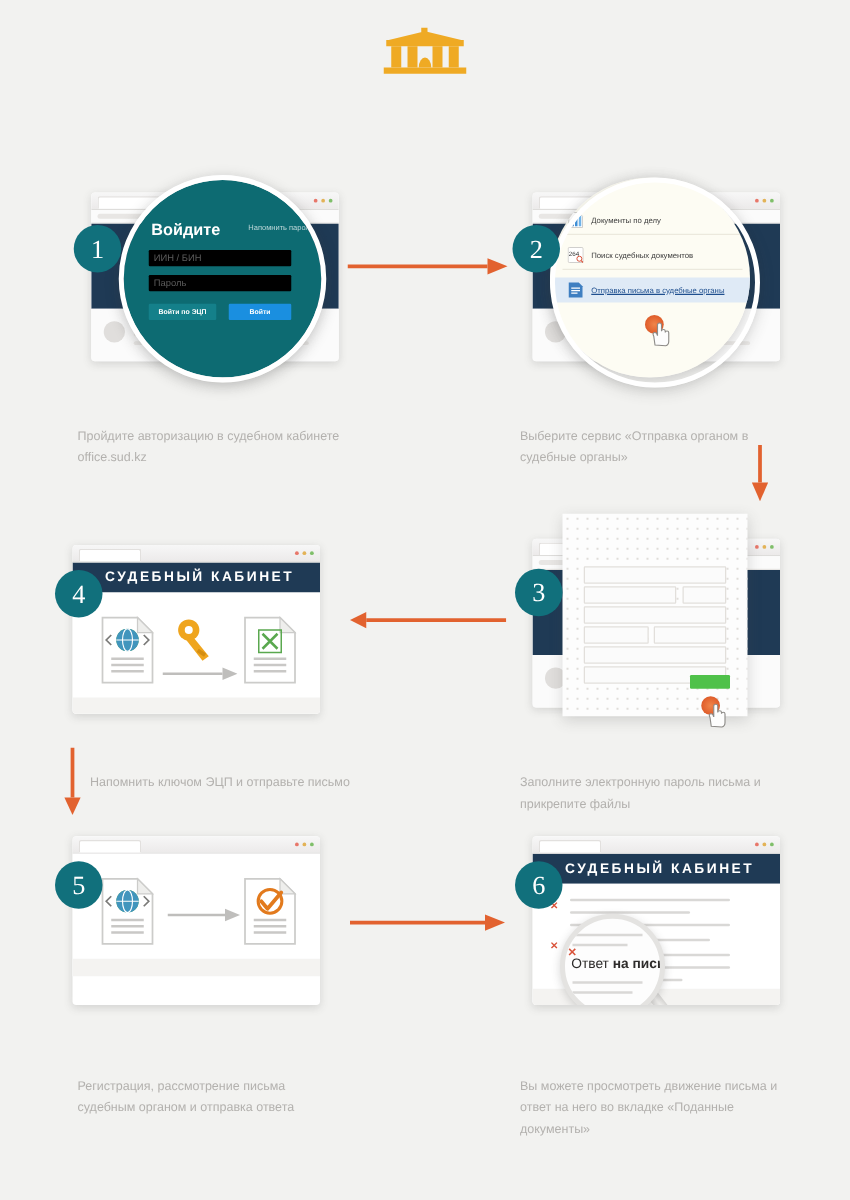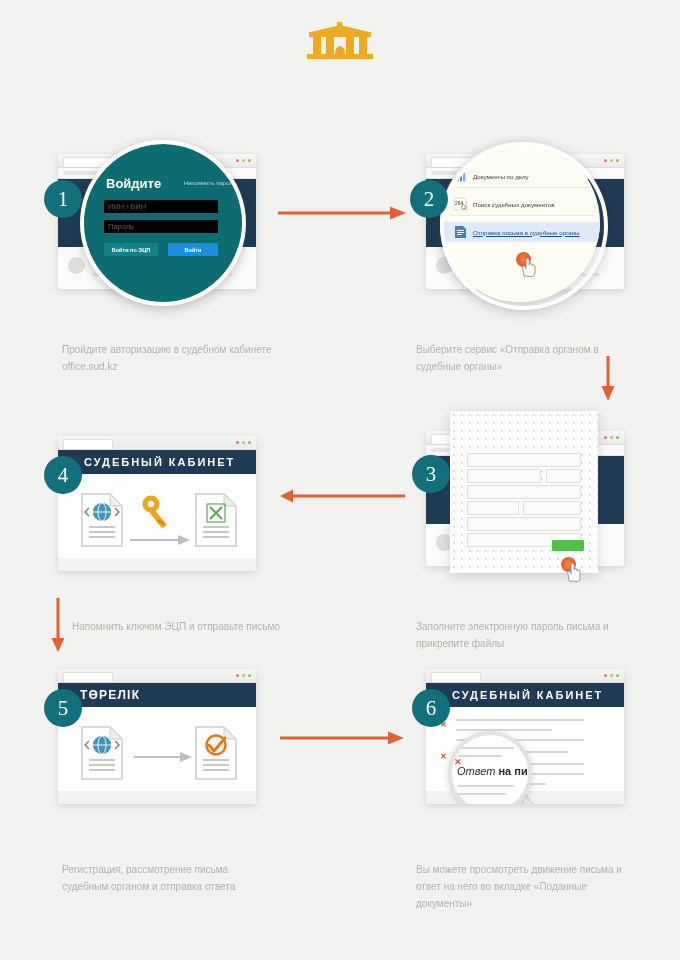--- a/index.html
+++ b/index.html
@@ -339,21 +339,21 @@
   }
   .lens6-text {
     position: absolute;
     left: 5px;
     top: 30px;
     font-size: 11px;
     font-weight: bold;
     color: #2e2c2b;
     white-space: nowrap;
   }
-  .lens6-text .lite { font-weight: normal; font-style: italic; }
+  .lens6-text .lite { font-weight: normal; }
   .lens6-handle {
     position: absolute;
     left: 88px; top: 86px;
     width: 9px; height: 52px;
     background: linear-gradient(90deg,#dcdbd9,#f0efed,#d6d5d3);
     transform: rotate(-38deg);
     transform-origin: top left;
     border-radius: 2px;
     z-index: 10;
   }
@@ -397,21 +397,21 @@
       <rect x="12" y="15" width="8" height="17" fill="#efaa24"></rect>
       <rect x="25" y="15" width="8" height="17" fill="#efaa24"></rect>
       <rect x="45" y="15" width="8" height="17" fill="#efaa24"></rect>
       <rect x="58" y="15" width="8" height="17" fill="#efaa24"></rect>
       <path d="M34 32 a5 8 0 0 1 10 0 z" fill="#efaa24"></path>
       <rect x="6" y="32" width="66" height="5" fill="#efaa24"></rect>
     </svg>
   </div>
 </div>
 
-<div class="step" style="left:50px; top:148px;">
+<div class="step" style="left:65px; top:148px;">
   <div class="shot">
     <div class="browser">
       <div class="br-bar">
         <div class="br-tab"></div>
         <div class="br-dots">
           <i class="r"></i>
           <i class="y"></i>
           <i class="g"></i>
         </div>
       </div>
@@ -661,21 +661,20 @@
   <div class="shot">
     <div class="browser">
       <div class="br-bar">
         <div class="br-tab"></div>
         <div class="br-dots">
           <i class="r"></i>
           <i class="y"></i>
           <i class="g"></i>
         </div>
       </div>
-      <div class="titlebar kk">ТӨРЕЛІК</div>
       <div class="panel-body">
         <div class="docrow">
           <span style="position:absolute; left:22px; top:4px;">
             <svg width="44" height="56" viewBox="0 0 44 56">
               <path d="M2 2 h28 l12 12 v40 h-40 z" fill="#ffffff" stroke="#ccccca" stroke-width="1.4"></path>
               <path d="M30 2 v12 h12 z" fill="#eeeeec" stroke="#ccccca" stroke-width="1"></path>
               <circle cx="22" cy="20" r="9" fill="#4aa33c"></circle>
               <path d="M13 20 a9 9 0 0 1 18 0 a9 9 0 0 1 -18 0" fill="#3f93d4" opacity="0.85"></path>
               <ellipse cx="22" cy="20" rx="4" ry="9" fill="none" stroke="#ffffff" stroke-width="0.9"></ellipse>
               <line x1="13" y1="20" x2="31" y2="20" stroke="#ffffff" stroke-width="0.9"></line>

